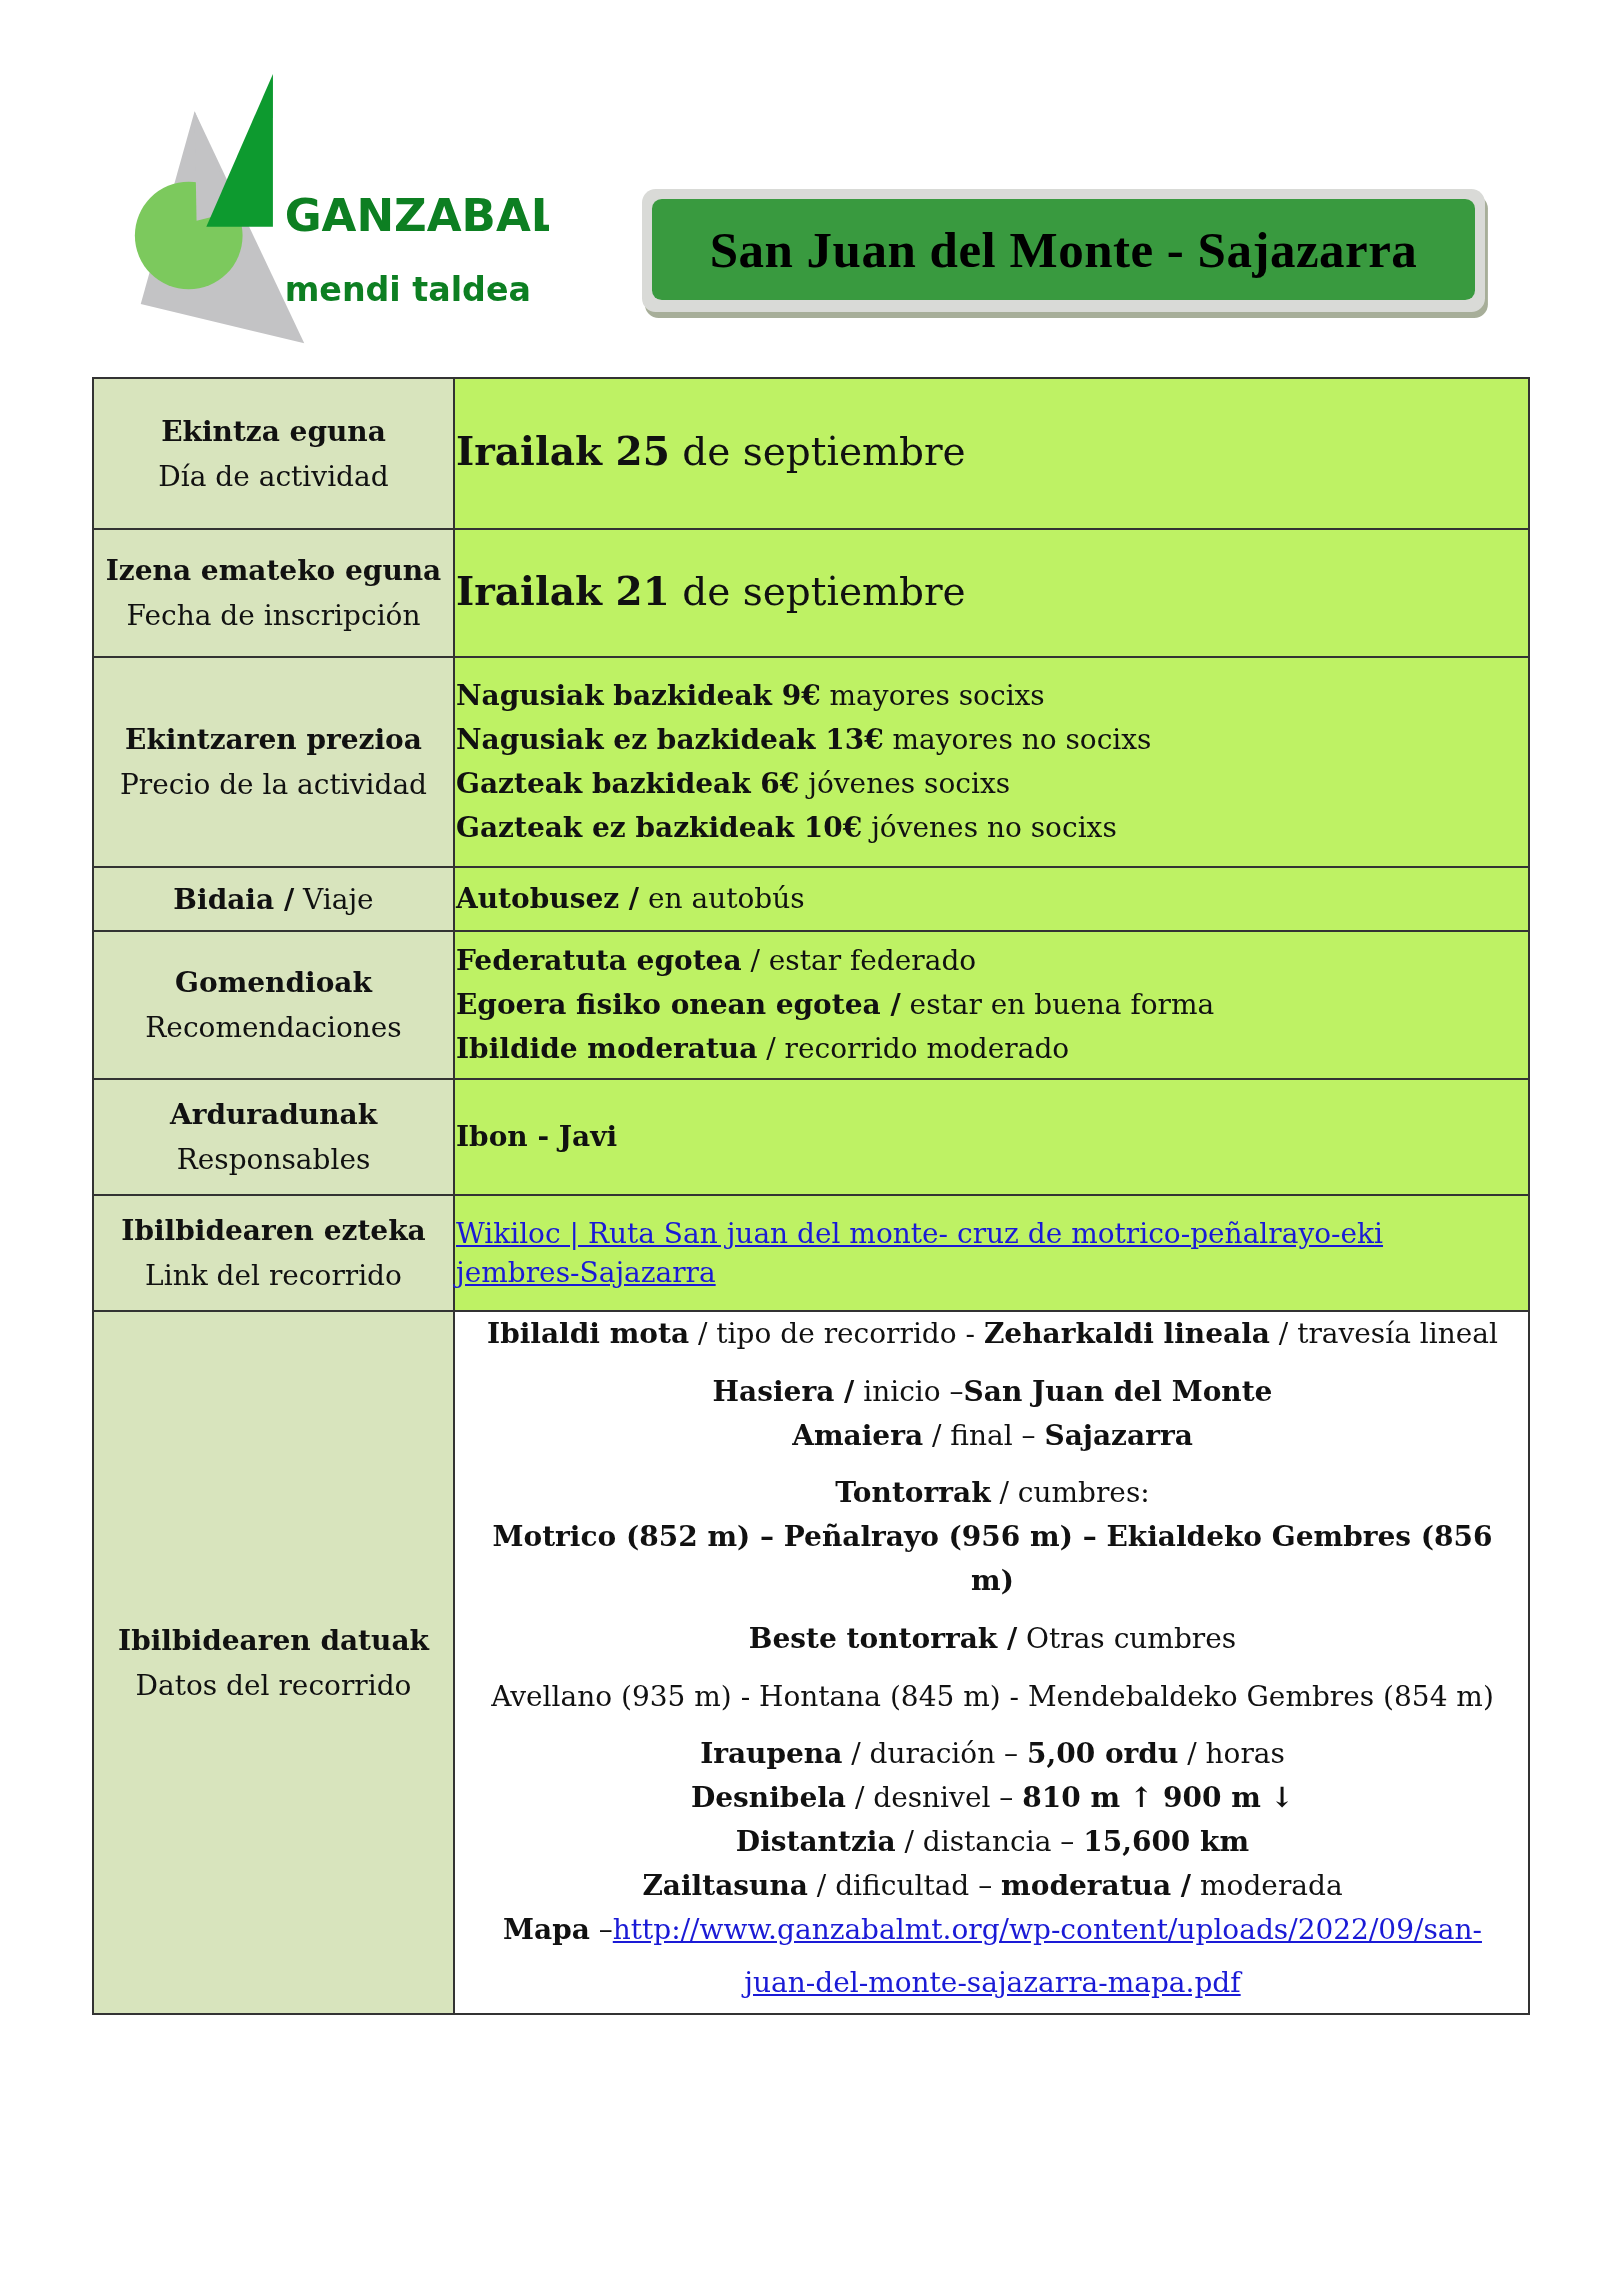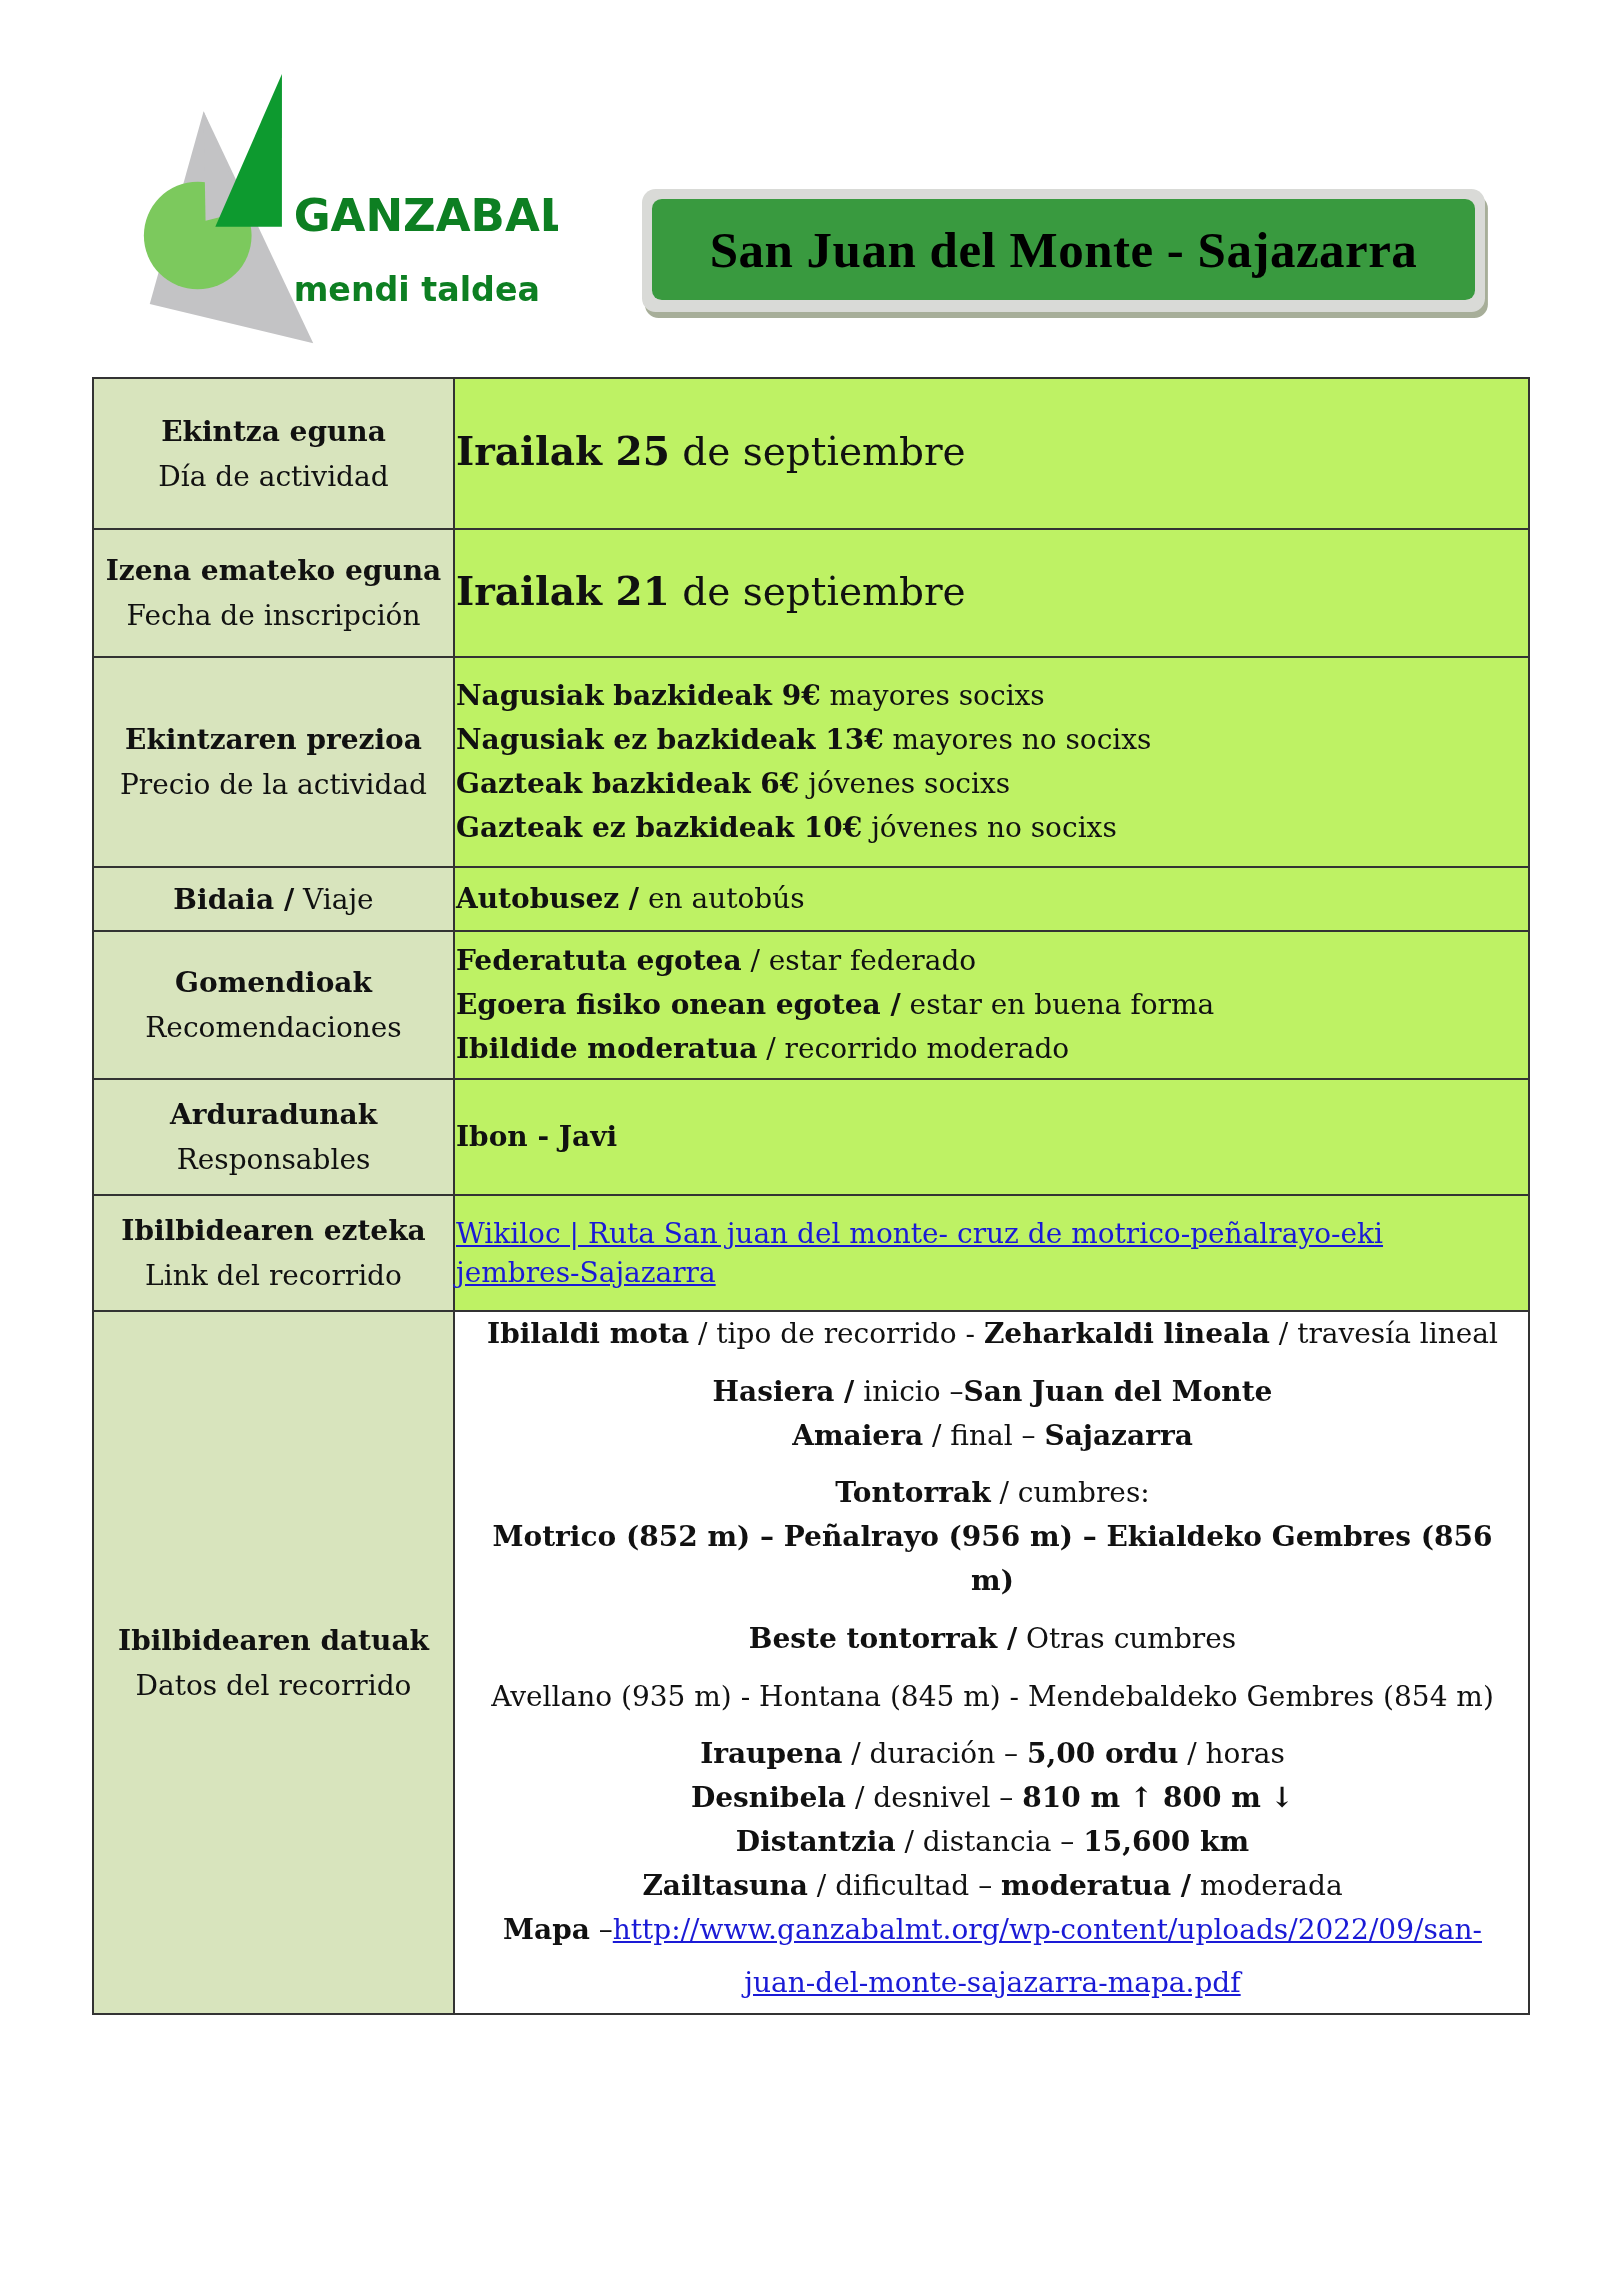--- a/index.html
+++ b/index.html
@@ -1,17 +1,17 @@
 <!DOCTYPE html>
 <html><head>
 <meta charset="utf-8">
 <style>
   html, body { margin: 0; padding: 0; background: #ffffff; }
   body { width: 1620px; height: 2293px; position: relative; font-family: "DejaVu Serif", "Liberation Serif", serif; color: #111; }
-  .logo { position: absolute; left: 137px; top: 74px; width: 421px; height: 279px; }
+  .logo { position: absolute; left: 128px; top: 74px; width: 421px; height: 279px; }
   .title-box {
     position: absolute; left: 642px; top: 189px; width: 843px; height: 123px;
     background: #d9dad7; border-radius: 13.7px; box-shadow: 2.9px 5.9px 0 #a7ae99;
   }
   .title-inner {
     position: absolute; left: 9.8px; top: 9.8px; right: 9.8px; bottom: 11.8px;
     background: #399a3f; border-radius: 9.8px;
     display: flex; align-items: center; justify-content: center;
   }
   .title-text { font-family: "Liberation Serif", serif; font-weight: bold; font-size: 51px; color: #000000; letter-spacing: 0.5px; }
@@ -142,21 +142,21 @@
       <span class="line"><span class="b">Amaiera</span><span> / final – </span><span class="b">Sajazarra</span></span>
       <div class="gap"></div>
       <span class="line"><span class="b">Tontorrak</span><span> / cumbres:</span></span>
       <span class="line b">Motrico (852 m) – Peñalrayo (956 m) – Ekialdeko  Gembres (856 m)</span>
       <div class="gap"></div>
       <span class="line"><span class="b">Beste tontorrak /</span><span> Otras cumbres</span></span>
       <div class="gap"></div>
       <span class="line">Avellano (935 m) - Hontana (845 m) - Mendebaldeko Gembres (854 m)</span>
       <div class="gap"></div>
       <span class="line"><span class="b">Iraupena</span><span> / duración – </span><span class="b">5,00 ordu</span><span> / horas</span></span>
-      <span class="line"><span class="b">Desnibela</span><span> / desnivel – </span><span class="b">810 m ↑ 800 m ↓</span></span>
+      <span class="line"><span class="b">Desnibela</span><span> / desnivel – </span><span class="b">810 m ↑ 900 m ↓</span></span>
       <span class="line"><span class="b">Distantzia</span><span> / distancia – </span><span class="b">15,600 km</span></span>
       <span class="line"><span class="b">Zailtasuna</span><span> / dificultad – </span><span class="b">moderatua /</span><span> moderada</span></span>
       <span class="line"><span class="b">Mapa</span><span> –</span><a class="link" href="#">http://www.ganzabalmt.org/wp-content/uploads/2022/09/san-</a></span>
       <span class="line" style="line-height:61px"><a class="link" href="#">juan-del-monte-sajazarra-mapa.pdf</a></span>
     </td>
   </tr>
 </tbody>
   </table>
 
 

